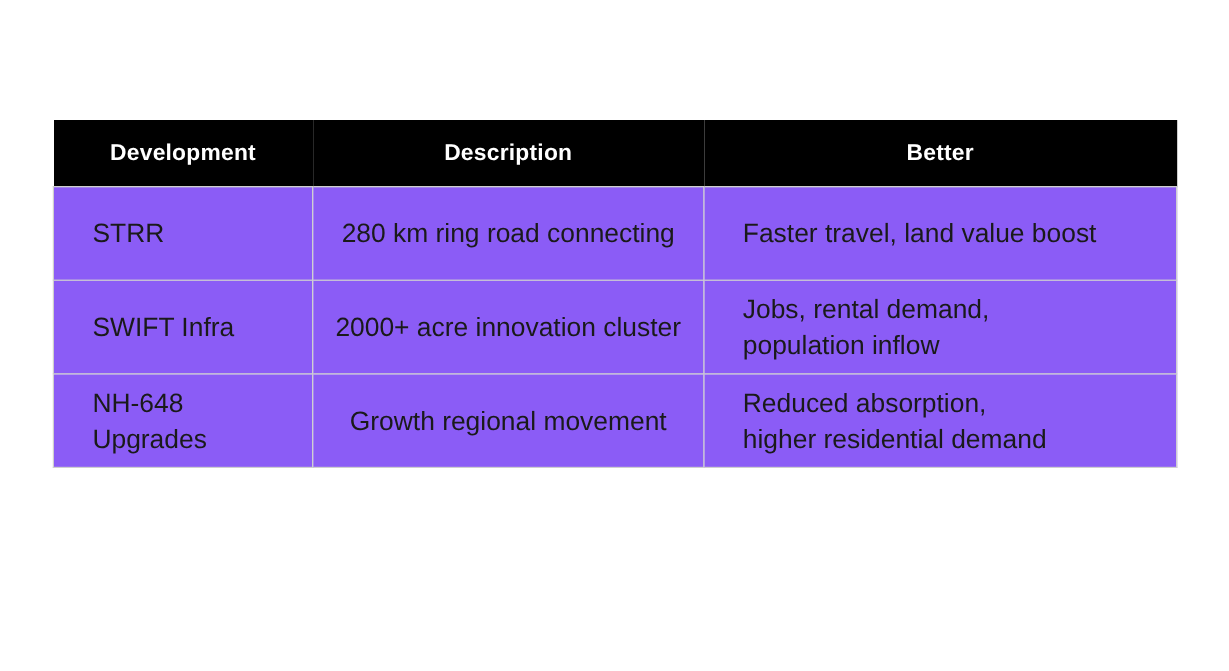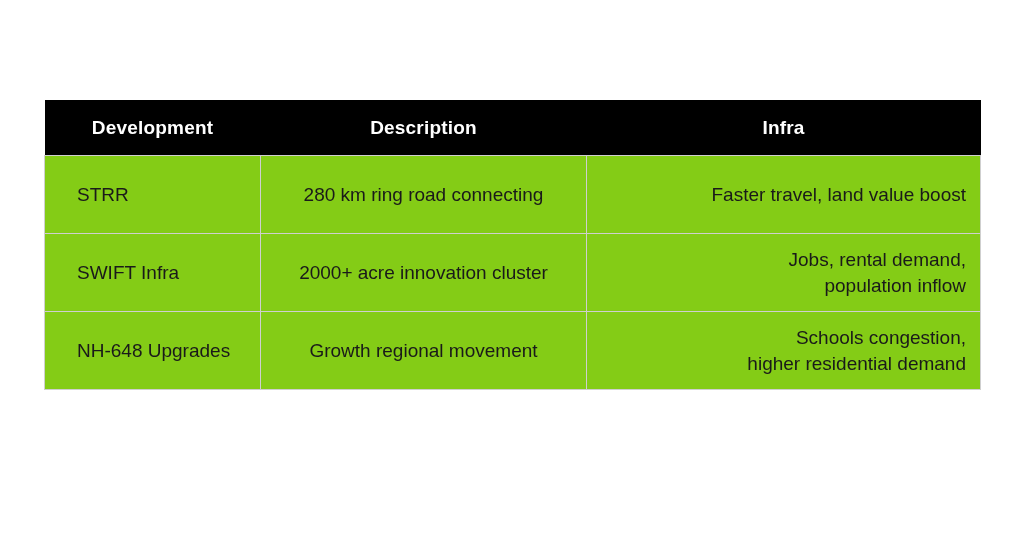--- a/index.html
+++ b/index.html
@@ -50,43 +50,43 @@
     text-align: center;
     vertical-align: middle;
     border: none;
   }
 
   tbody td {
     border: 1px solid #cfcfcf;
     border-top: none;
     height: 61px;
     padding: 8px 14px;
-    font-size: 19px;
+    font-size: 22px;
     line-height: 1.32;
     color: #1a1a1a;
     vertical-align: middle;
-    background: #84cc16;
+    background: #8b5cf6;
   }
 
   tbody tr:first-child td {
     border-top: 1px solid #cfcfcf;
   }
 
   tbody td.col-dev {
     text-align: left;
     padding-left: 32px;
     font-weight: normal;
   }
 
   tbody td.col-desc {
     text-align: center;
   }
 
   tbody td.col-impact {
-    text-align: right;
+    text-align: left;
     padding-left: 32px;
   }
 
   tbody tr.tall td {
     height: 66px;
   }
 
   .bold-dev {
     font-weight: bold;
   }
@@ -103,21 +103,21 @@
     <table class="infra-table">
       <colgroup>
         <col class="c1">
         <col class="c2">
         <col class="c3">
       </colgroup>
       <thead>
         <tr>
           <th>Development</th>
           <th>Description</th>
-          <th>Infra</th>
+          <th>Better</th>
         </tr>
       </thead>
       <tbody>
 
         <tr>
           <td class="col-dev">
             <span class="cell-line">STRR</span>
           </td>
           <td class="col-desc">
             <span class="cell-line">280 km ring road connecting</span>
@@ -141,21 +141,21 @@
         </tr>
 
         <tr>
           <td class="col-dev">
             <span class="cell-line">NH-648 Upgrades</span>
           </td>
           <td class="col-desc">
             <span class="cell-line">Growth regional movement</span>
           </td>
           <td class="col-impact">
-            <span class="cell-line">Schools congestion,</span>
+            <span class="cell-line">Reduced absorption,</span>
             <span class="cell-line">higher residential demand</span>
           </td>
         </tr>
 
 
 
       </tbody>
     </table>
   </div>
 </div>

